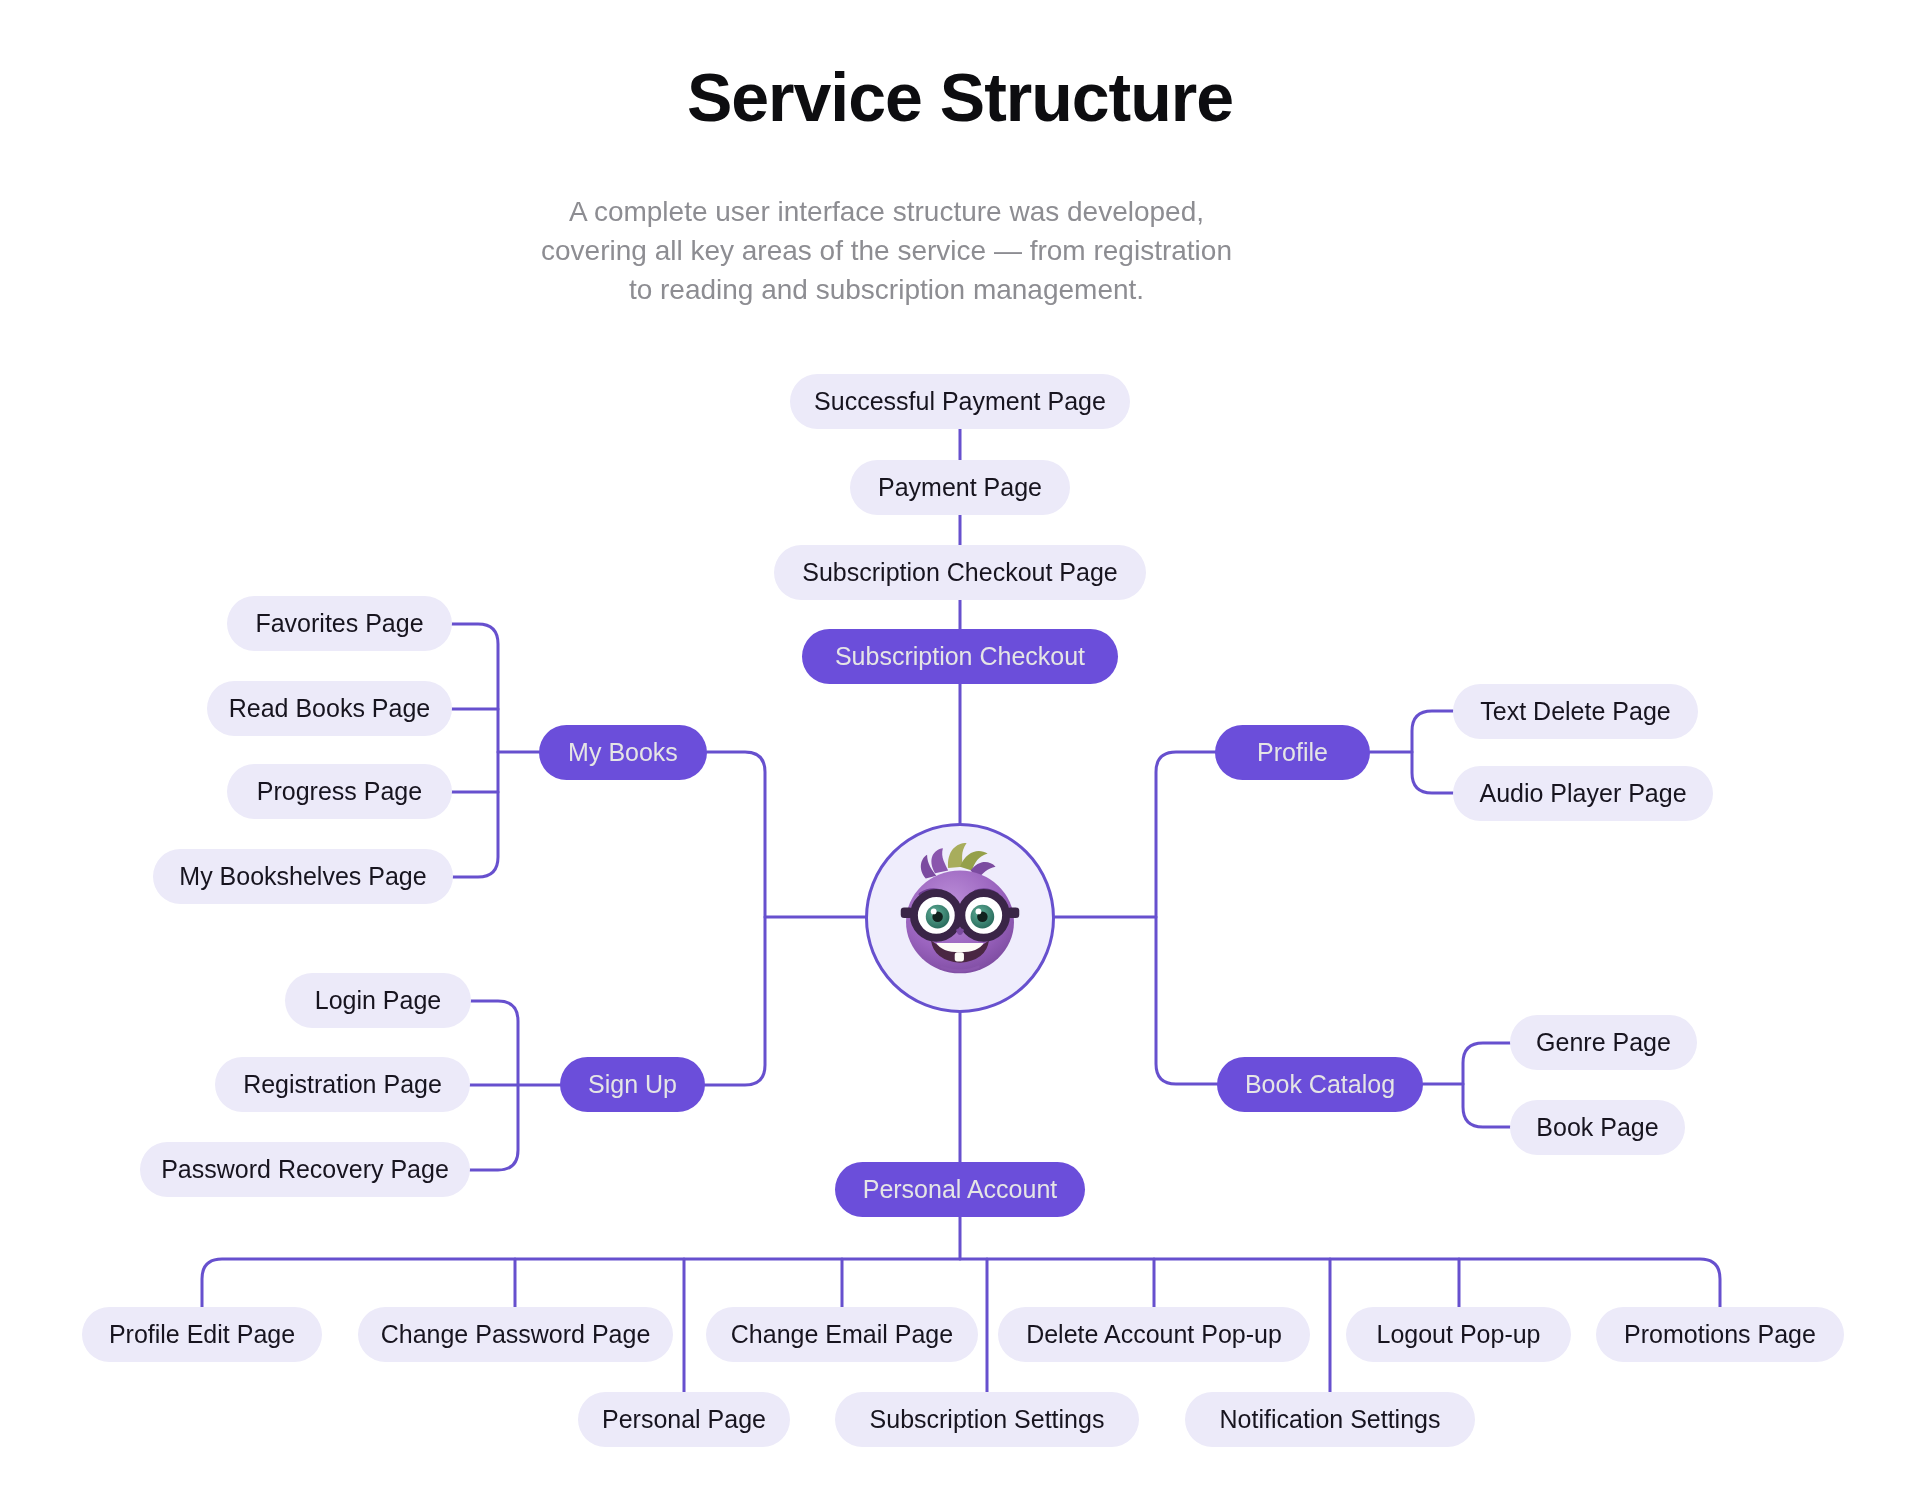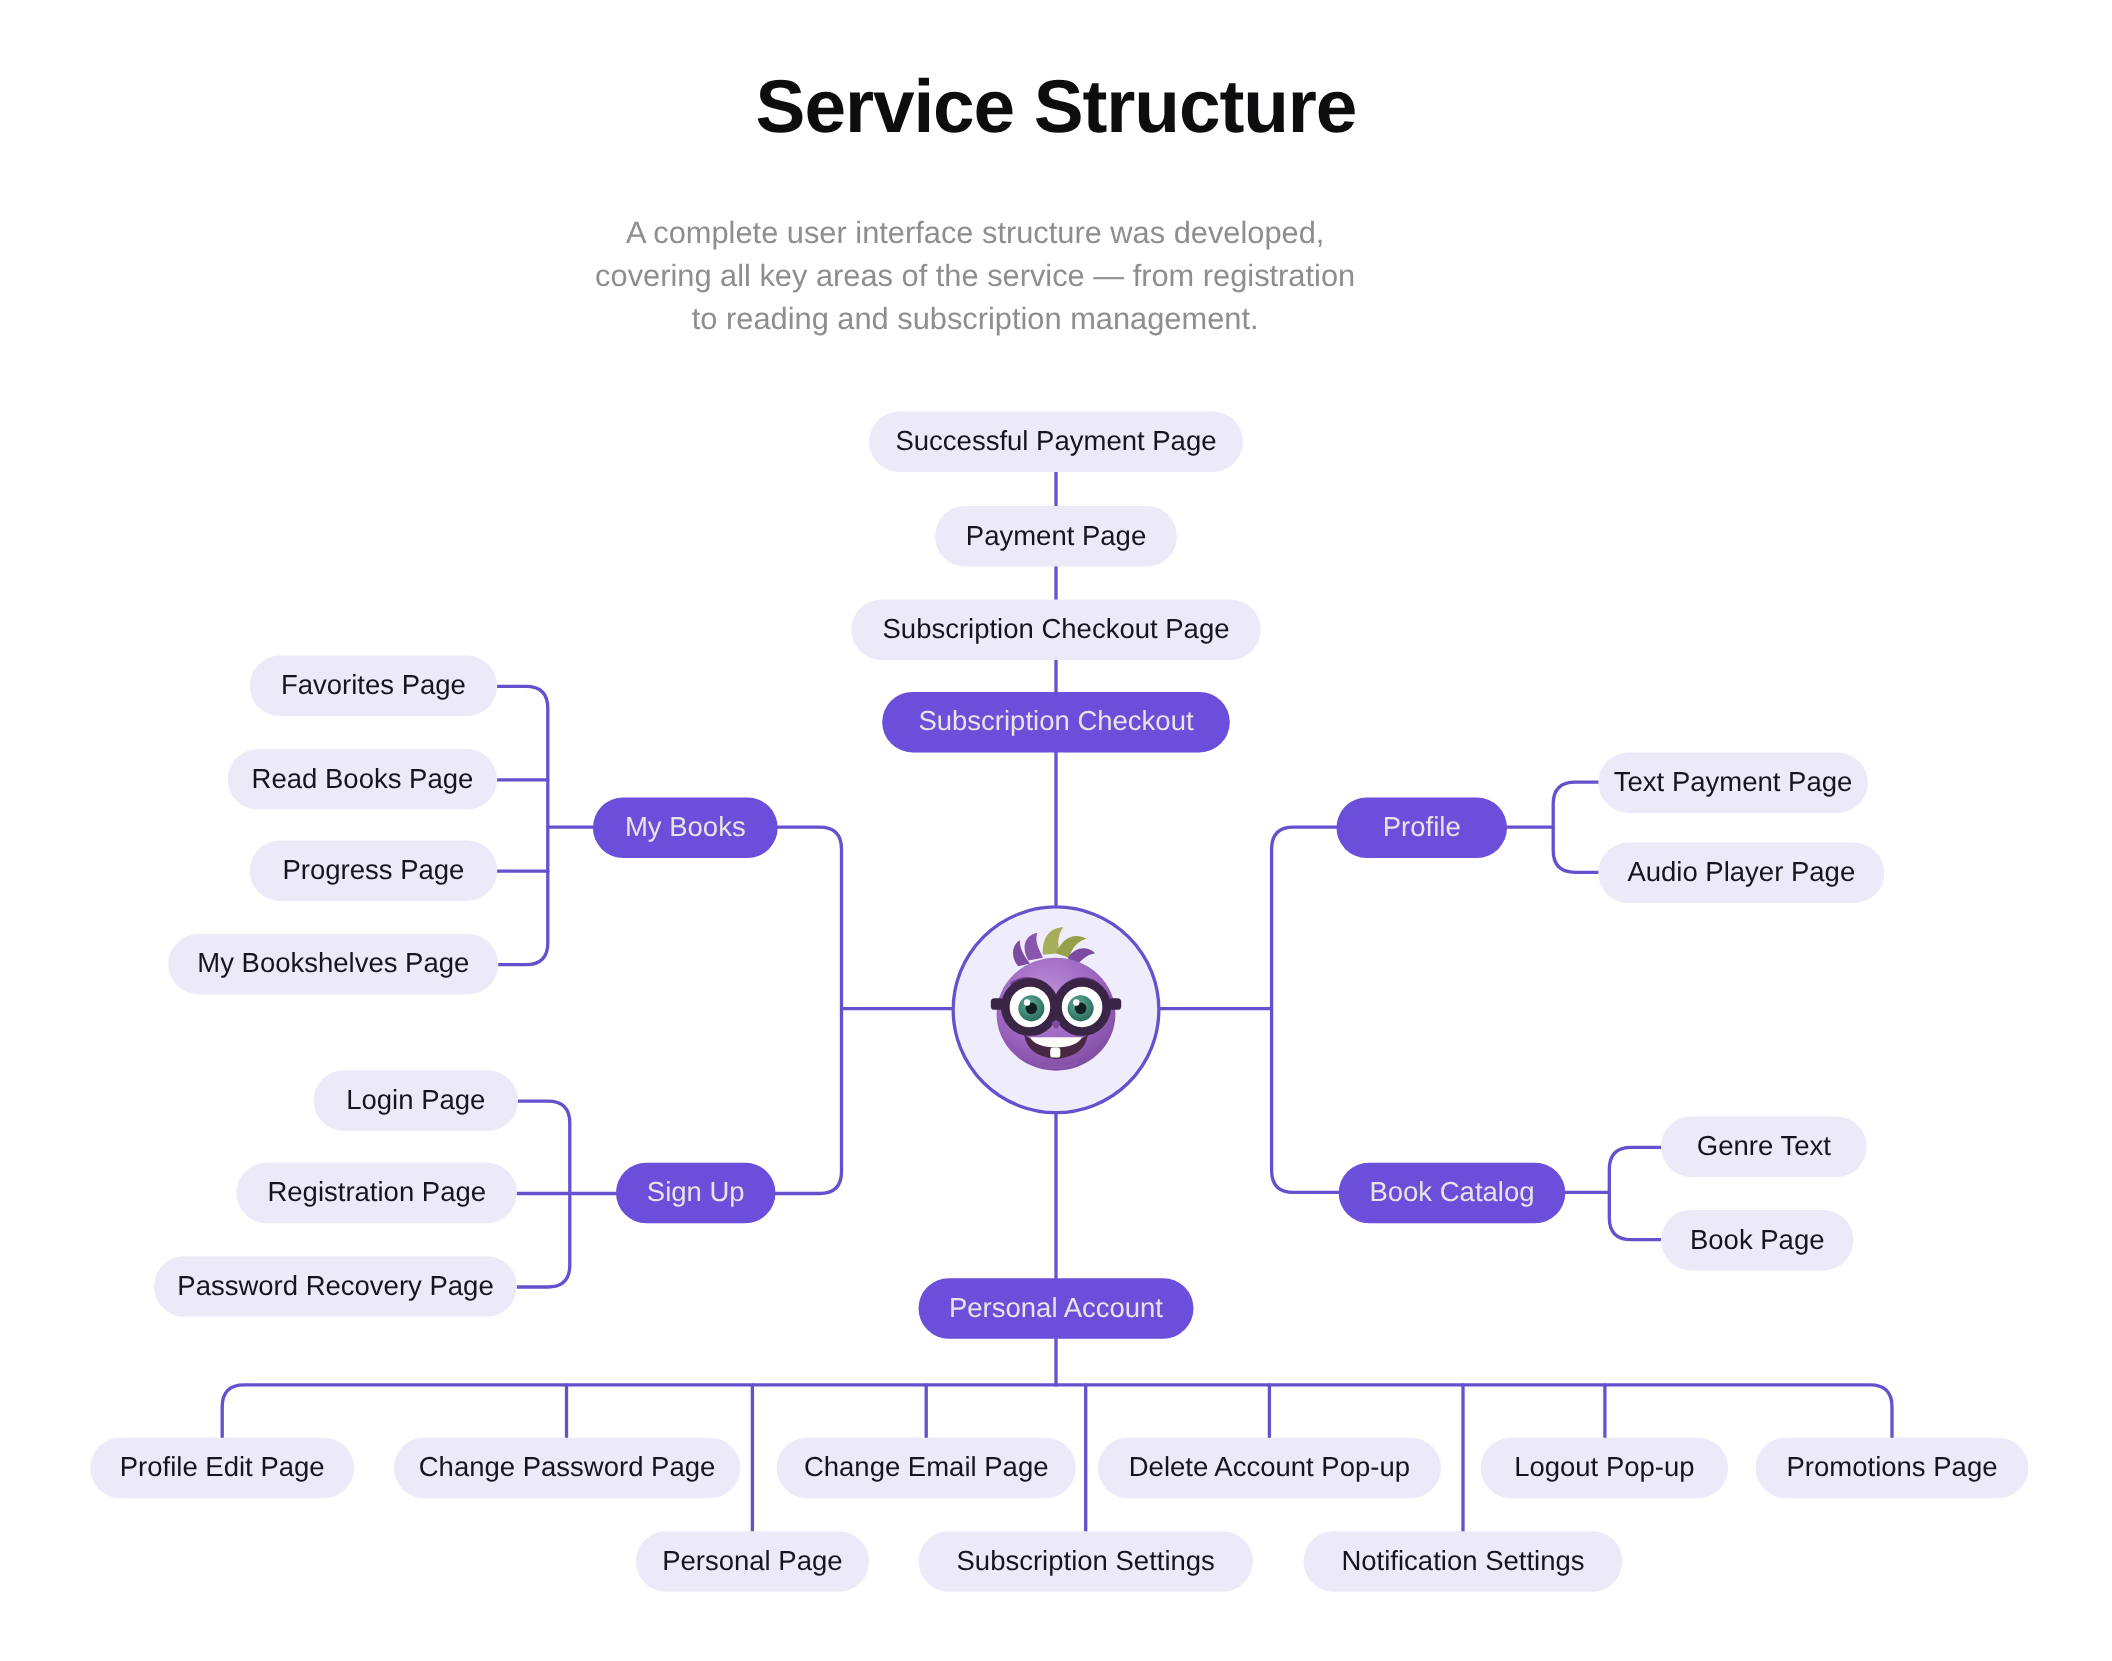--- a/index.html
+++ b/index.html
@@ -85,30 +85,30 @@
   <div class="pill light" style="left:774px;top:545px;width:372px">Subscription Checkout Page</div>
   <div class="pill accent" style="left:802px;top:629px;width:316px">Subscription Checkout</div>
 
   <div class="pill light" style="left:227px;top:596px;width:225px">Favorites Page</div>
   <div class="pill light" style="left:207px;top:681px;width:245px">Read Books Page</div>
   <div class="pill light" style="left:227px;top:764px;width:225px">Progress Page</div>
   <div class="pill light" style="left:153px;top:849px;width:300px">My Bookshelves Page</div>
   <div class="pill accent" style="left:539px;top:725px;width:168px">My Books</div>
 
   <div class="pill accent" style="left:1215px;top:725px;width:155px">Profile</div>
-  <div class="pill light" style="left:1453px;top:684px;width:245px">Text Payment Page</div>
+  <div class="pill light" style="left:1453px;top:684px;width:245px">Text Delete Page</div>
   <div class="pill light" style="left:1453px;top:766px;width:260px">Audio Player Page</div>
 
   <div class="pill light" style="left:285px;top:973px;width:186px">Login Page</div>
   <div class="pill light" style="left:215px;top:1057px;width:255px">Registration Page</div>
   <div class="pill light" style="left:140px;top:1142px;width:330px">Password Recovery Page</div>
   <div class="pill accent" style="left:560px;top:1057px;width:145px">Sign Up</div>
 
   <div class="pill accent" style="left:1217px;top:1057px;width:206px">Book Catalog</div>
-  <div class="pill light" style="left:1510px;top:1015px;width:187px">Genre Text</div>
+  <div class="pill light" style="left:1510px;top:1015px;width:187px">Genre Page</div>
   <div class="pill light" style="left:1510px;top:1100px;width:175px">Book Page</div>
 
   <div class="pill accent" style="left:835px;top:1162px;width:250px">Personal Account</div>
 
   <div class="pill light" style="left:82px;top:1307px;width:240px">Profile Edit Page</div>
   <div class="pill light" style="left:358px;top:1307px;width:315px">Change Password Page</div>
   <div class="pill light" style="left:706px;top:1307px;width:272px">Change Email Page</div>
   <div class="pill light" style="left:998px;top:1307px;width:312px">Delete Account Pop-up</div>
   <div class="pill light" style="left:1346px;top:1307px;width:225px">Logout Pop-up</div>
   <div class="pill light" style="left:1596px;top:1307px;width:248px">Promotions Page</div>

